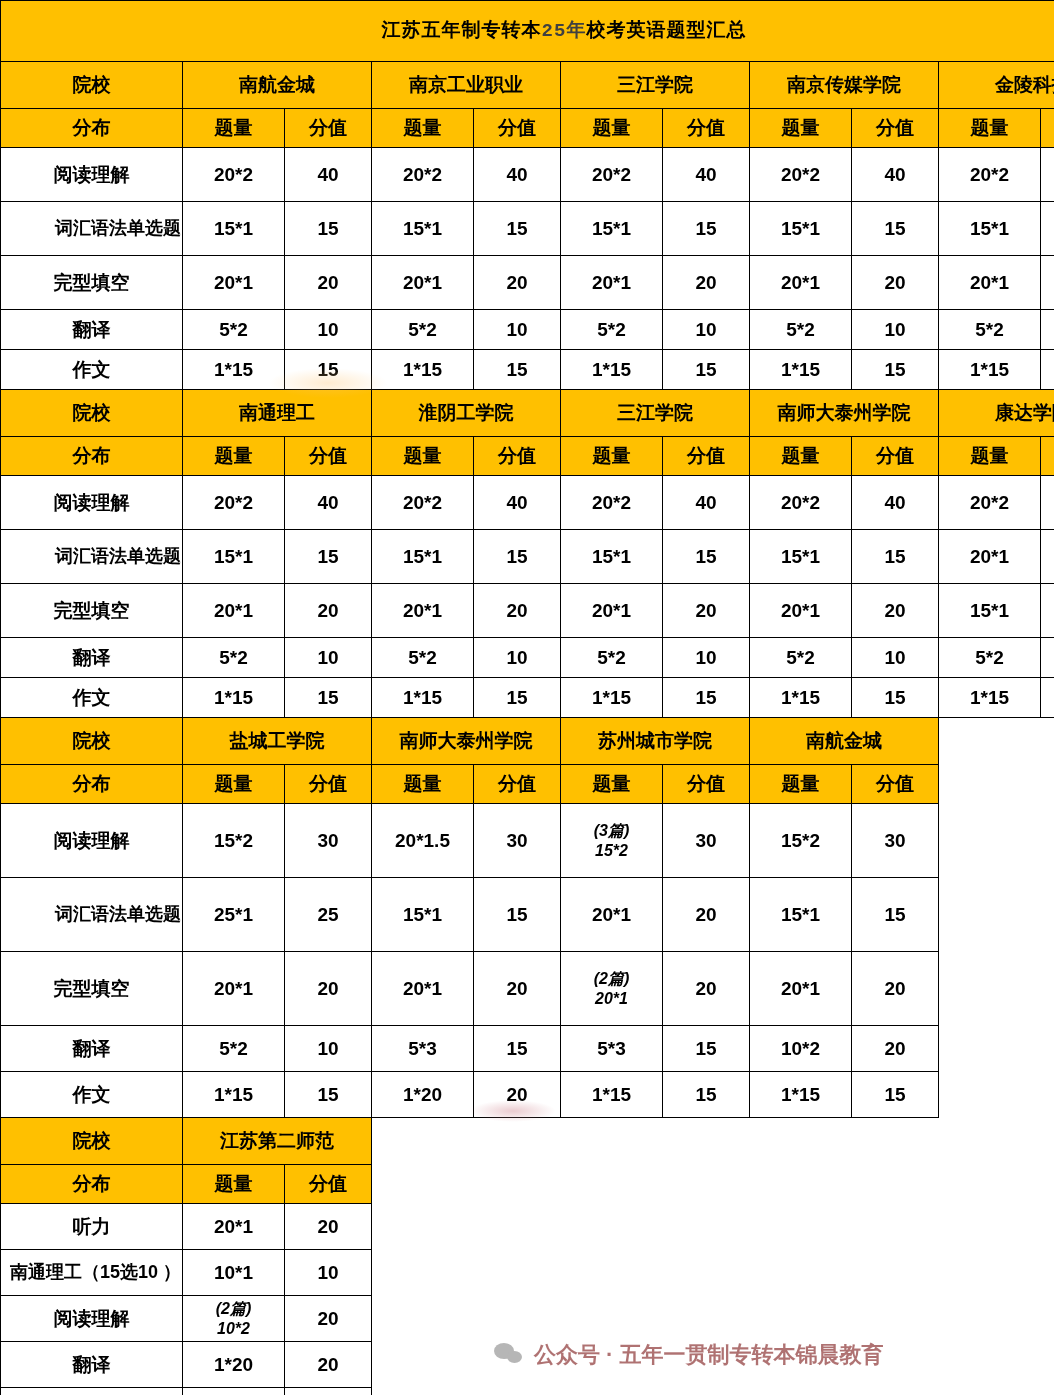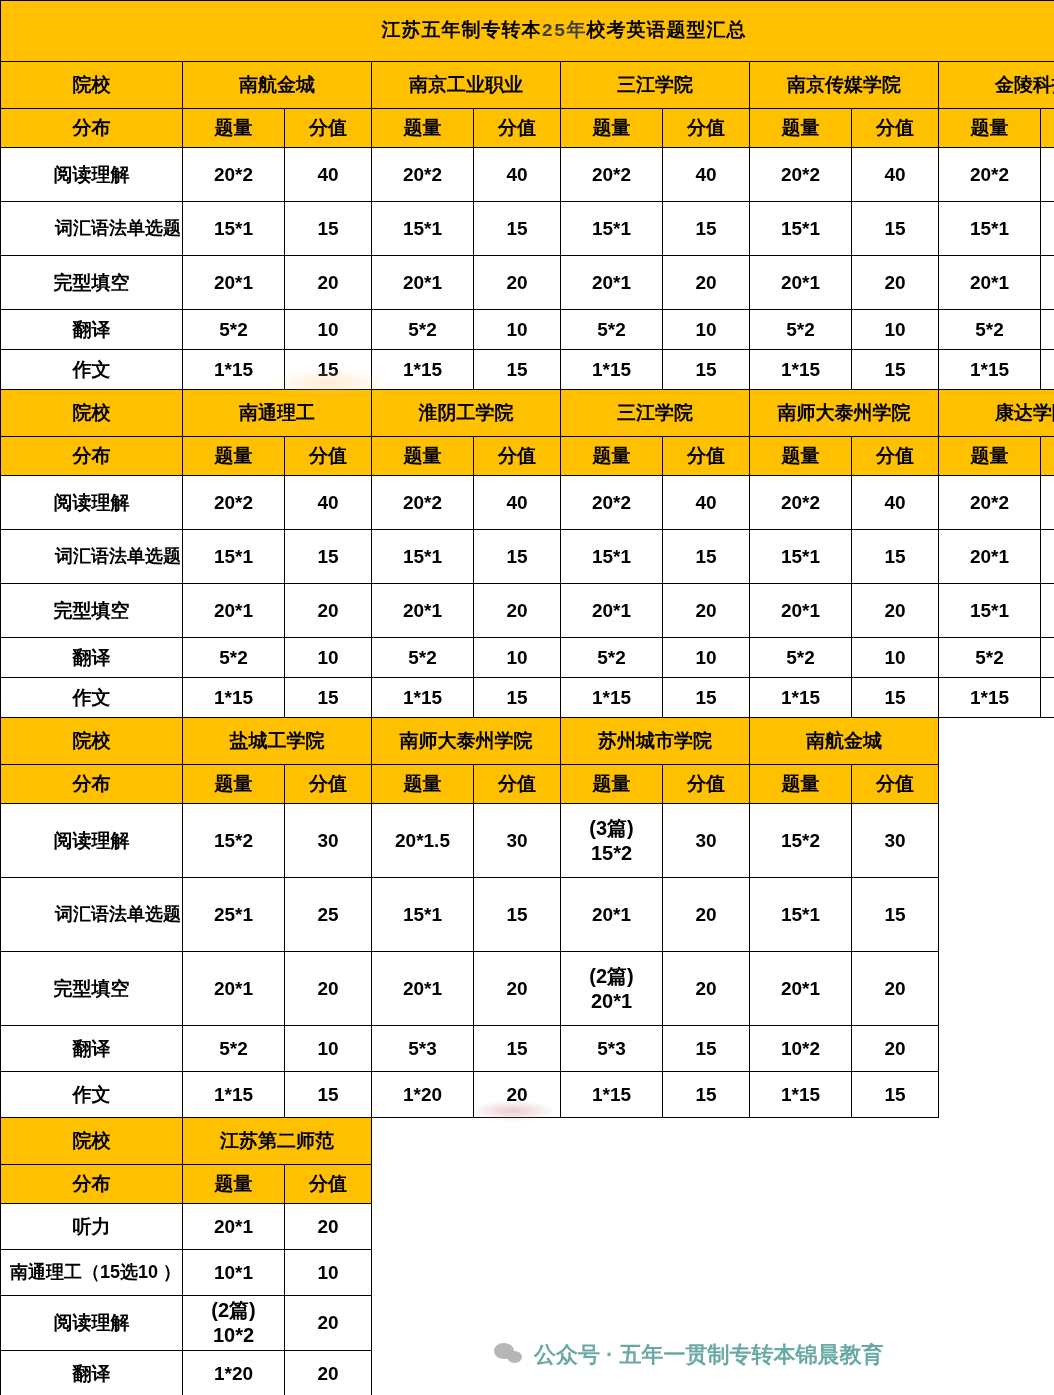--- a/index.html
+++ b/index.html
@@ -79,35 +79,36 @@
   .rowname.small {
     font-size: 18px;
     text-align: right;
   }
   .val {
     font-size: 20px;
     font-weight: bold;
   }
   .val .sub {
     display: block;
-    font-size: 20px;
+    font-size: 16px;
     line-height: 1.25;
+    font-style: italic;
   }
   .r-tall { height: 54px; }
   .r-mid  { height: 46px; }
   .r-std  { height: 40px; }
   .r-big  { height: 74px; }
   .watermark {
     position: absolute;
     left: 494px;
     top: 1340px;
     display: flex;
     align-items: center;
     gap: 10px;
-    color: #0f766e;
+    color: #7f1d1d;
     font-size: 22px;
     font-weight: bold;
     opacity: .62;
     pointer-events: none;
     white-space: nowrap;
   }
   .watermark .wechat {
     width: 30px;
     height: 24px;
     position: relative;

